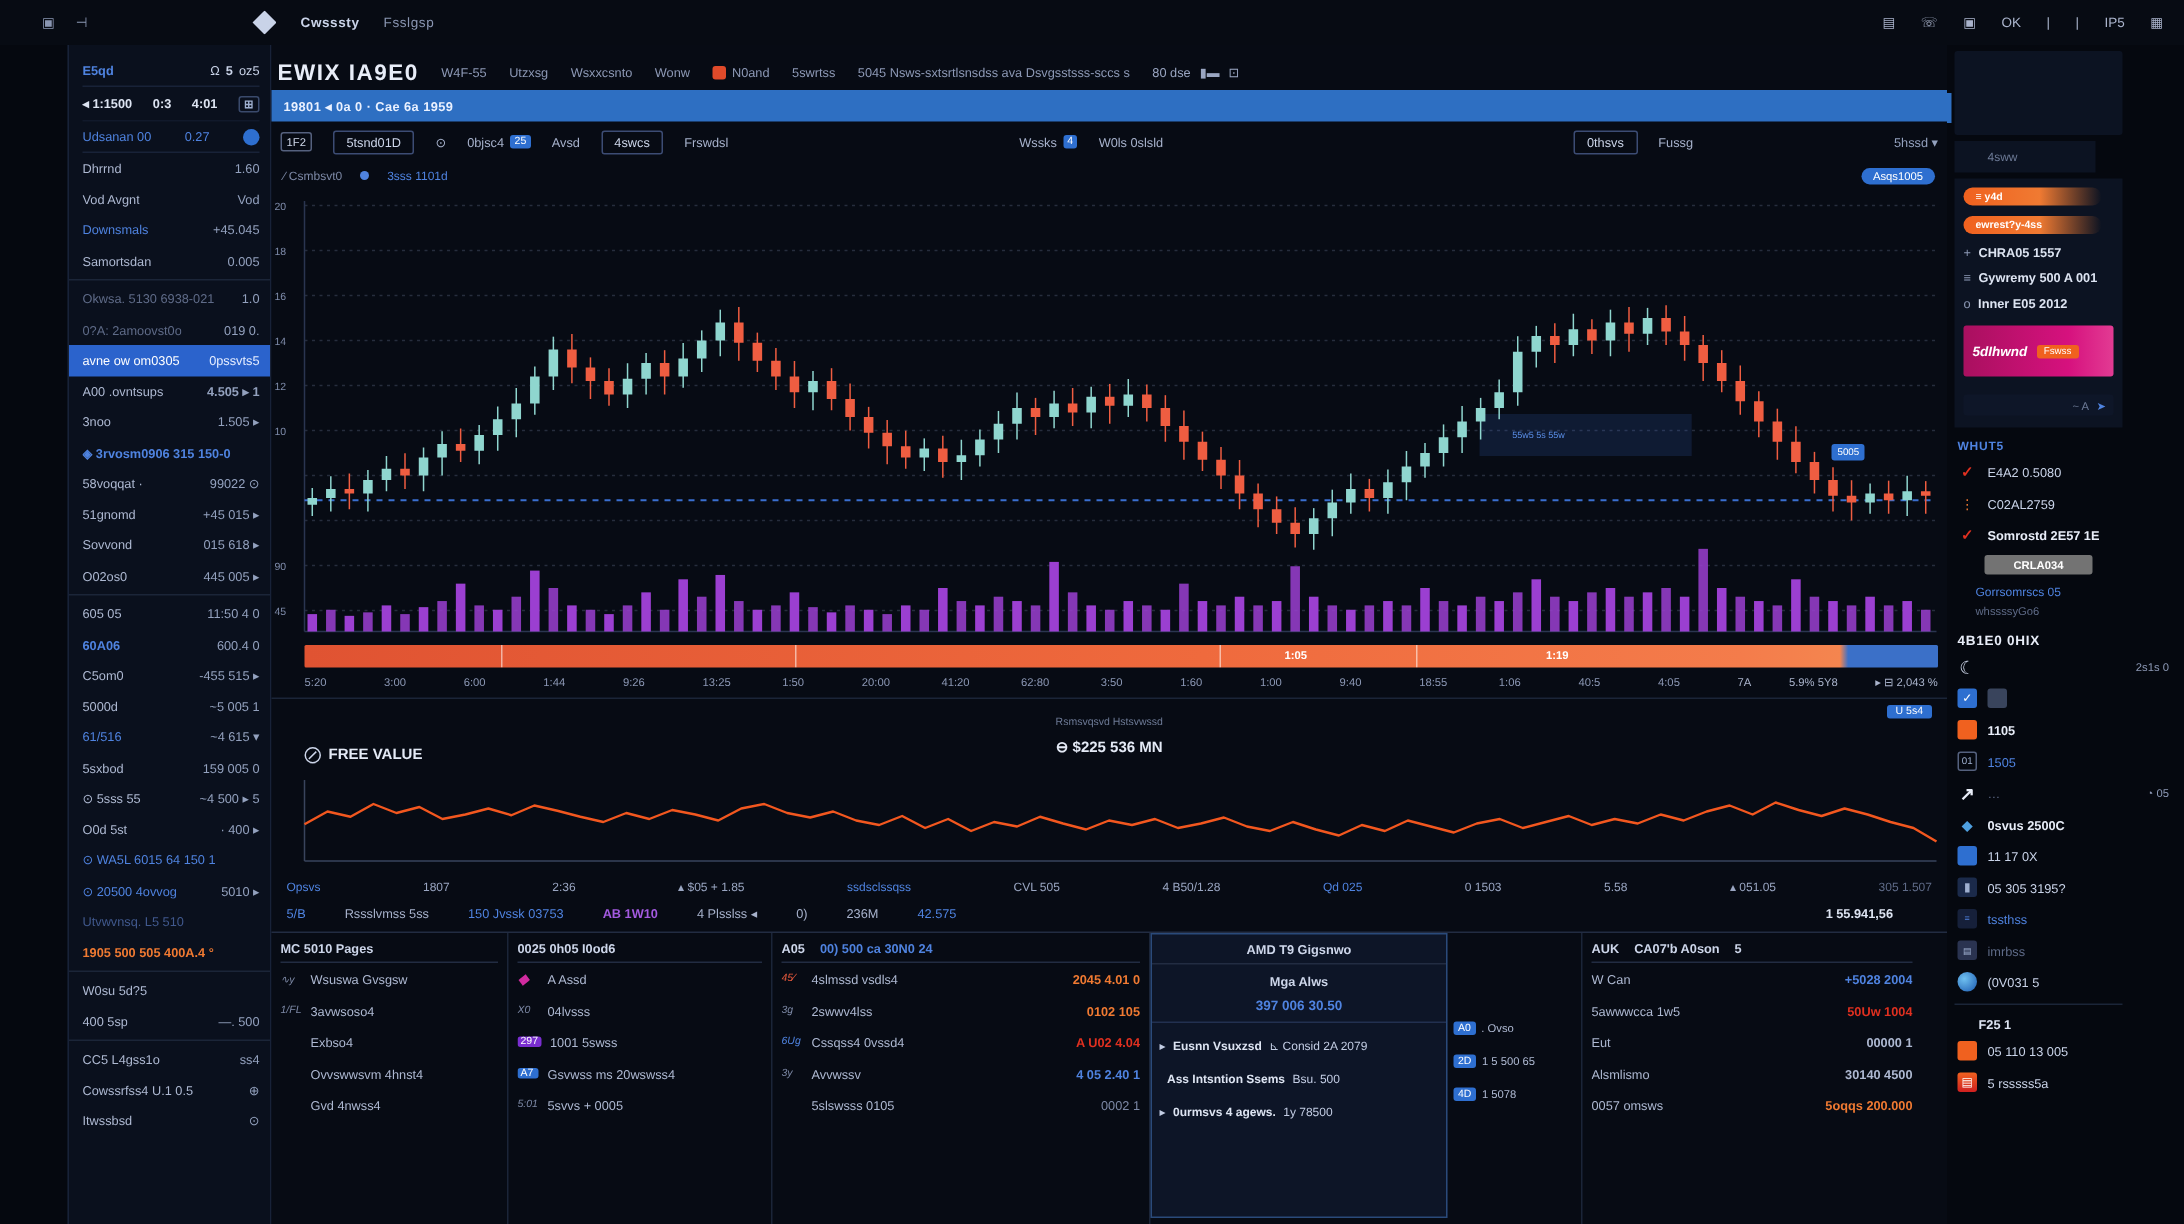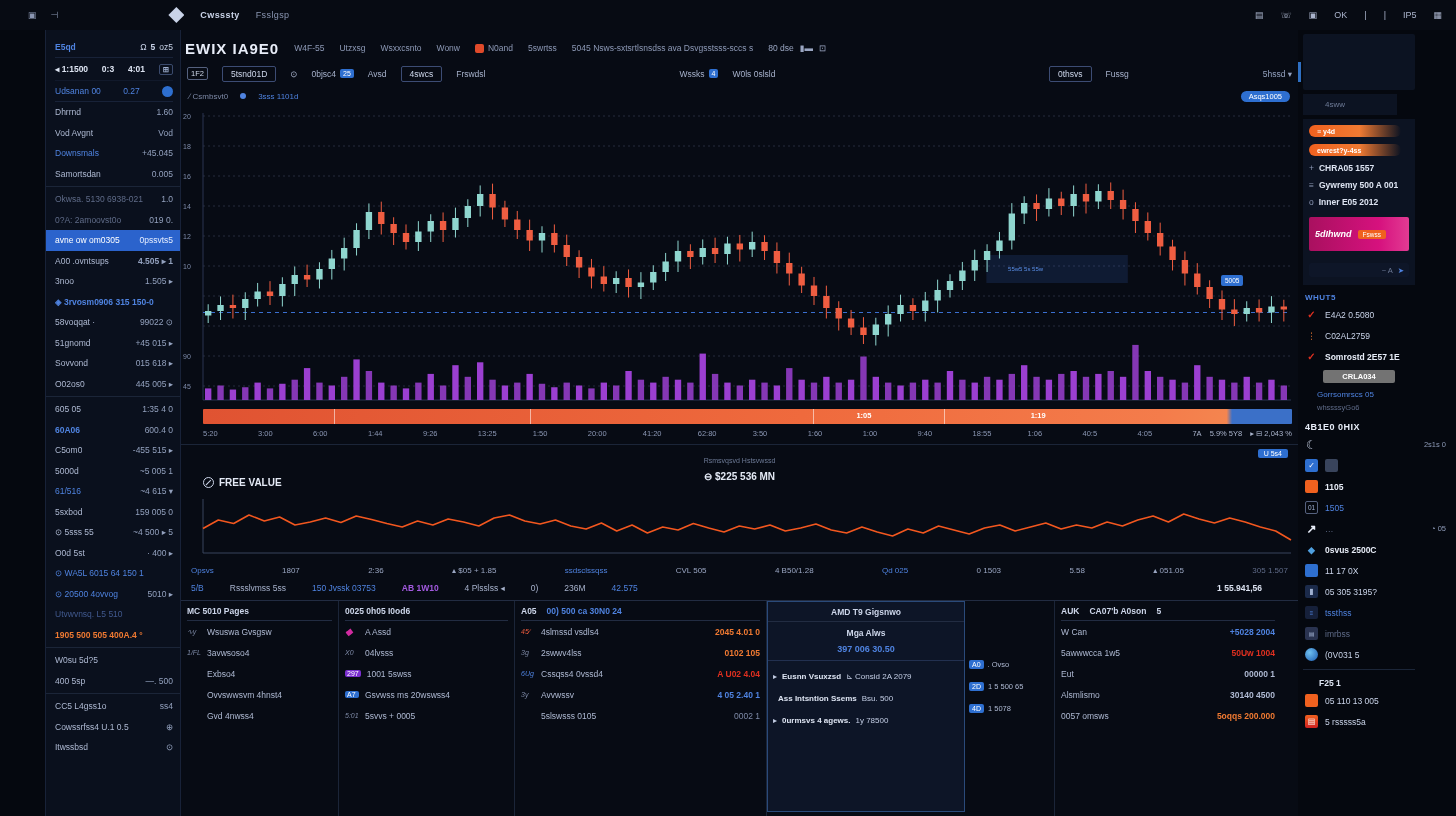--- a/index.html
+++ b/index.html
@@ -55,21 +55,21 @@
   .lg-b{color:#4f83e0;}
   .pill{margin-left:auto;background:#2e6fd0;color:#fff;border-radius:8px;font-size:7.5px;padding:1px 8px;}
   .chartwrap{position:relative;height:302px;}
   .bandtag{position:absolute;left:1040px;top:170px;background:#2e6fd0;color:#fff;font-size:6.5px;border-radius:2px;padding:0 4px;line-height:11px;}
   .heat{height:15px;margin:2px 6px 0 22px;position:relative;border-radius:1px;overflow:hidden;
     background:linear-gradient(90deg,#e05332,#ef6a3d 55%,#f47c4b 88%,#f4854f 94%,#3b70c8 94.5%);}
   .heat .tick{position:absolute;top:0;width:1px;height:100%;background:rgba(255,255,255,.55);}
   .heat .hl{position:absolute;top:2px;font-size:7.5px;color:#fff;font-weight:bold;}
   .taxis{height:16px;display:flex;align-items:center;font-size:7.5px;color:#8b97b4;margin:1px 6px 0 22px;gap:0;}
   .taxis .t{flex:1;text-align:left;white-space:nowrap;}
-  .taxis .rclu{display:flex;gap:8px;color:#aab4cc;align-items:center;white-space:nowrap;}
+  .taxis .rclu{display:flex;gap:25px;color:#aab4cc;align-items:center;white-space:nowrap;}
   .linesec{position:relative;height:118px;border-top:1px solid #1b2538;margin-top:3px;}
   .usedpill{position:absolute;right:10px;top:4px;background:#2e6fd0;color:#fff;font-size:7px;border-radius:2px;padding:1px 6px;}
   .fv{position:absolute;left:22px;top:32px;font-size:10px;font-weight:bold;color:#e4eaf6;display:flex;gap:5px;align-items:center;}
   .fv .ic{width:11px;height:11px;border:1.4px solid #cdd6ea;border-radius:50%;position:relative;}
   .fv .ic::after{content:"";position:absolute;left:1px;top:4px;width:7px;height:1.4px;background:#cdd6ea;transform:rotate(-45deg);}
   .ctr1{position:absolute;left:0;right:0;top:12px;text-align:center;font-size:7px;color:#6d7a96;}
   .ctr2{position:absolute;left:0;right:0;top:26px;text-align:center;font-size:10px;font-weight:bold;color:#e4eaf6;}
   .statsrow{height:16px;display:flex;align-items:center;font-size:8px;color:#9aa6c2;padding:0 10px;justify-content:space-between;}
   .st-blue{color:#4f83e0;}.st-dim{color:#5f6b88;}
   .subrow{height:20px;display:flex;align-items:center;font-size:8.5px;color:#a7b2cc;padding:0 10px;gap:0;}
@@ -244,21 +244,21 @@
           <span class="l">Sovvond</span>
           <span class="v">015 618 ▸</span>
         </div>
         <div class="wrow">
           <span class="l">O02os0</span>
           <span class="v">445 005 ▸</span>
         </div>
         <div class="wdiv"></div>
         <div class="wrow">
           <span class="l">605 05</span>
-          <span class="v">1:35 4 0</span>
+          <span class="v">11:50 4 0</span>
         </div>
         <div class="wrow">
           <span class="l lc-blue-bold">60A06</span>
           <span class="v">600.4 0</span>
         </div>
         <div class="wrow">
           <span class="l">C5om0</span>
           <span class="v">-455 515 ▸</span>
         </div>
         <div class="wrow">
@@ -348,20 +348,21 @@
           <span class="it">
             <span>5045 Nsws-sxtsrtlsnsdss ava Dsvgsstsss-sccs s</span>
           </span>
         </div>
       <div class="mmeta">
         <span>80 dse</span>
         <span>▮▬</span>
         <span>⊡</span>
       </div>
     </div>
+    <div class="banner">19801  ◂ 0a 0   ·  Cae 6a 1959</div>
     <div class="toolbar">
       <div class="tb-grp" id="tb-grp-l">
           <span class="iconbox">1F2</span>
           <span class="tbtn">5tsnd01D</span>
           <span>⊙</span>
           <span class="tlbl">
             <span>0bjsc4</span>
             <span class="bluebdg">25</span>
           </span>
           <span class="tlbl">

